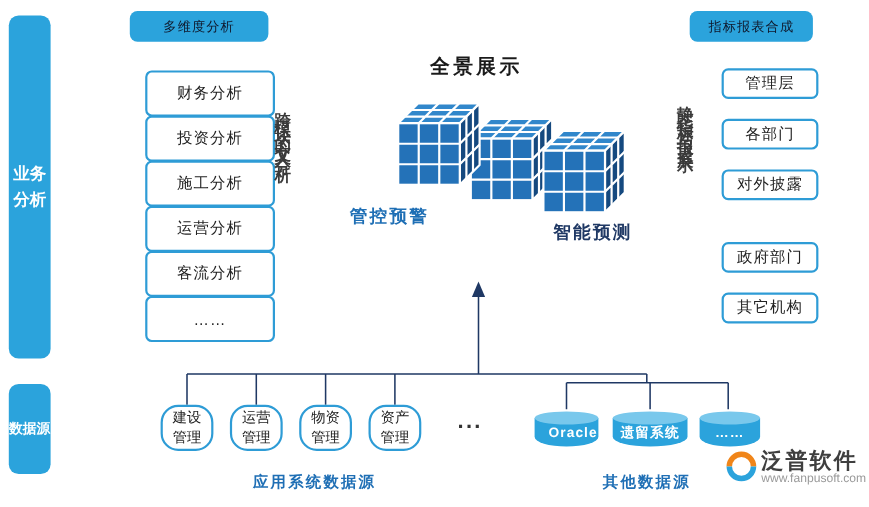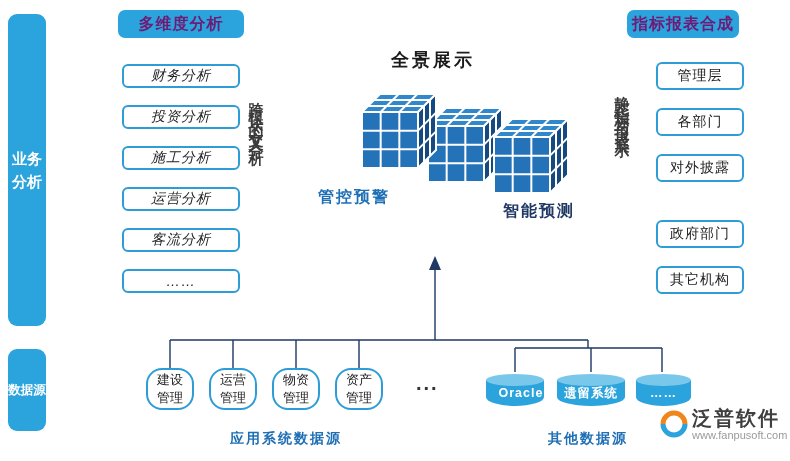--- a/index.html
+++ b/index.html
@@ -10,29 +10,29 @@
   .wires path { stroke: var(--line); stroke-width: 1.4; fill: none; }
   .wires polygon { fill: var(--line); stroke: none; }
 
   .vtab { position: absolute; left: 8px; width: 38px; background: var(--accent); border-radius: 9px;
           color: #fff; font-weight: bold; display: flex; align-items: center; justify-content: center;
           text-align: center; white-space: pre-line; }
   #tab-business { top: 14px; height: 312px; font-size: 15px; line-height: 1.55; }
   #tab-datasource { top: 349px; height: 82px; font-size: 12.5px; }
 
   .pill { position: absolute; top: 10px; height: 28px; background: var(--accent); border-radius: 7px;
-          color: #701a75; font-weight: bold; font-size: 16px; display: flex; align-items: center;
+          color: #0f172a; font-weight: normal; font-size: 12px; display: flex; align-items: center;
           justify-content: center; letter-spacing: 1px; }
   #pill-multidim { left: 118px; width: 126px; }
   #pill-report { left: 627px; width: 112px; }
 
   .obox { position: absolute; background: #fff; border: 2px solid var(--box_border); border-radius: 6px;
           display: flex; align-items: center; justify-content: center; font-size: 14px;
           color: var(--text_dark); letter-spacing: 1px; }
-  .obox.md { left: 122px; width: 118px; height: 24px; font-style: italic; }
+  .obox.md { left: 132px; width: 118px; height: 42px; }
   .obox.rp { left: 656px; width: 88px; height: 28px; }
 
   .vnote { position: absolute; writing-mode: vertical-rl; text-orientation: upright;
            font-size: 15px; font-weight: 600; color: #3a3a3a; }
   #note-cross { left: 246px; top: 90px; letter-spacing: 7px; }
   #note-static { left: 612px; top: 84px; letter-spacing: 6px; }
 
   .big-title { position: absolute; left: 348px; top: 48px; width: 170px; text-align: center;
                font-size: 18px; font-weight: bold; color: #1a1a1a; letter-spacing: 3px; }
   .cube-label { position: absolute; font-size: 16px; font-weight: bold; letter-spacing: 2px; }

